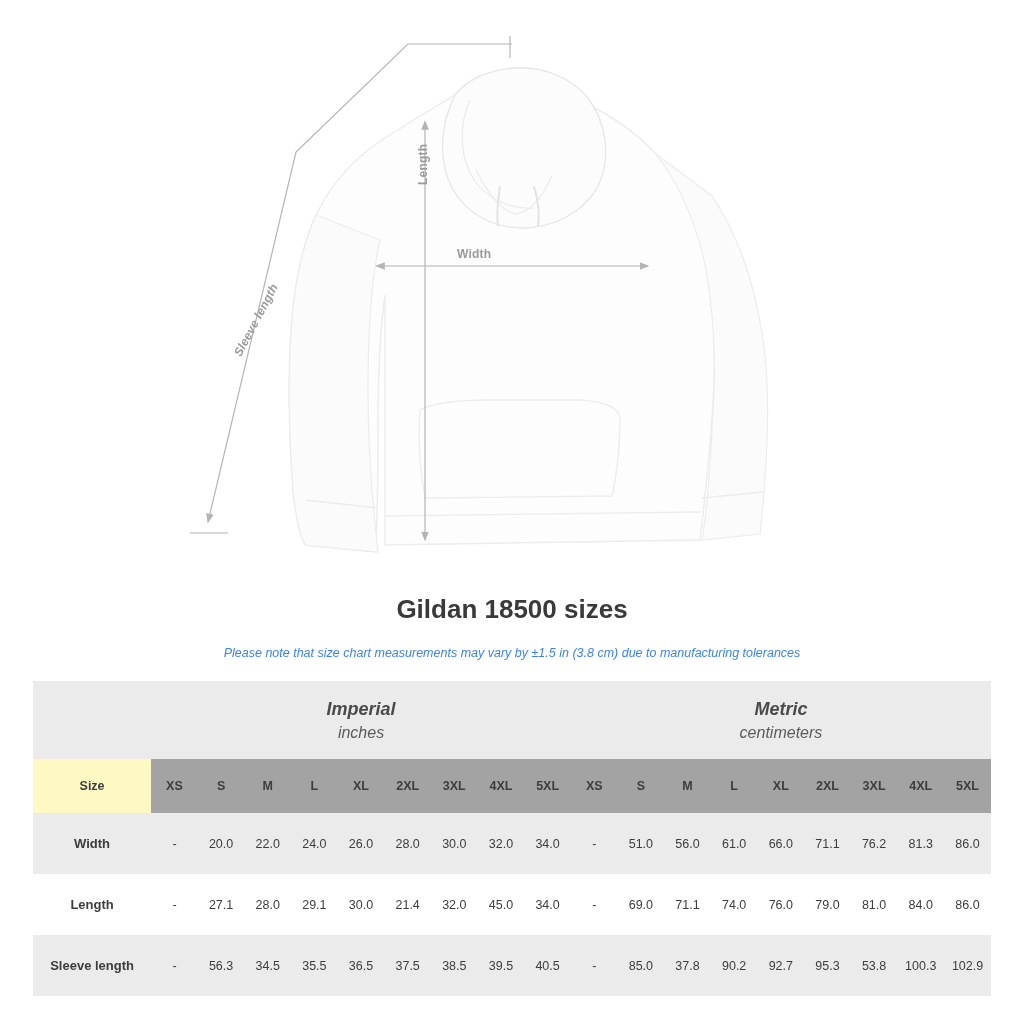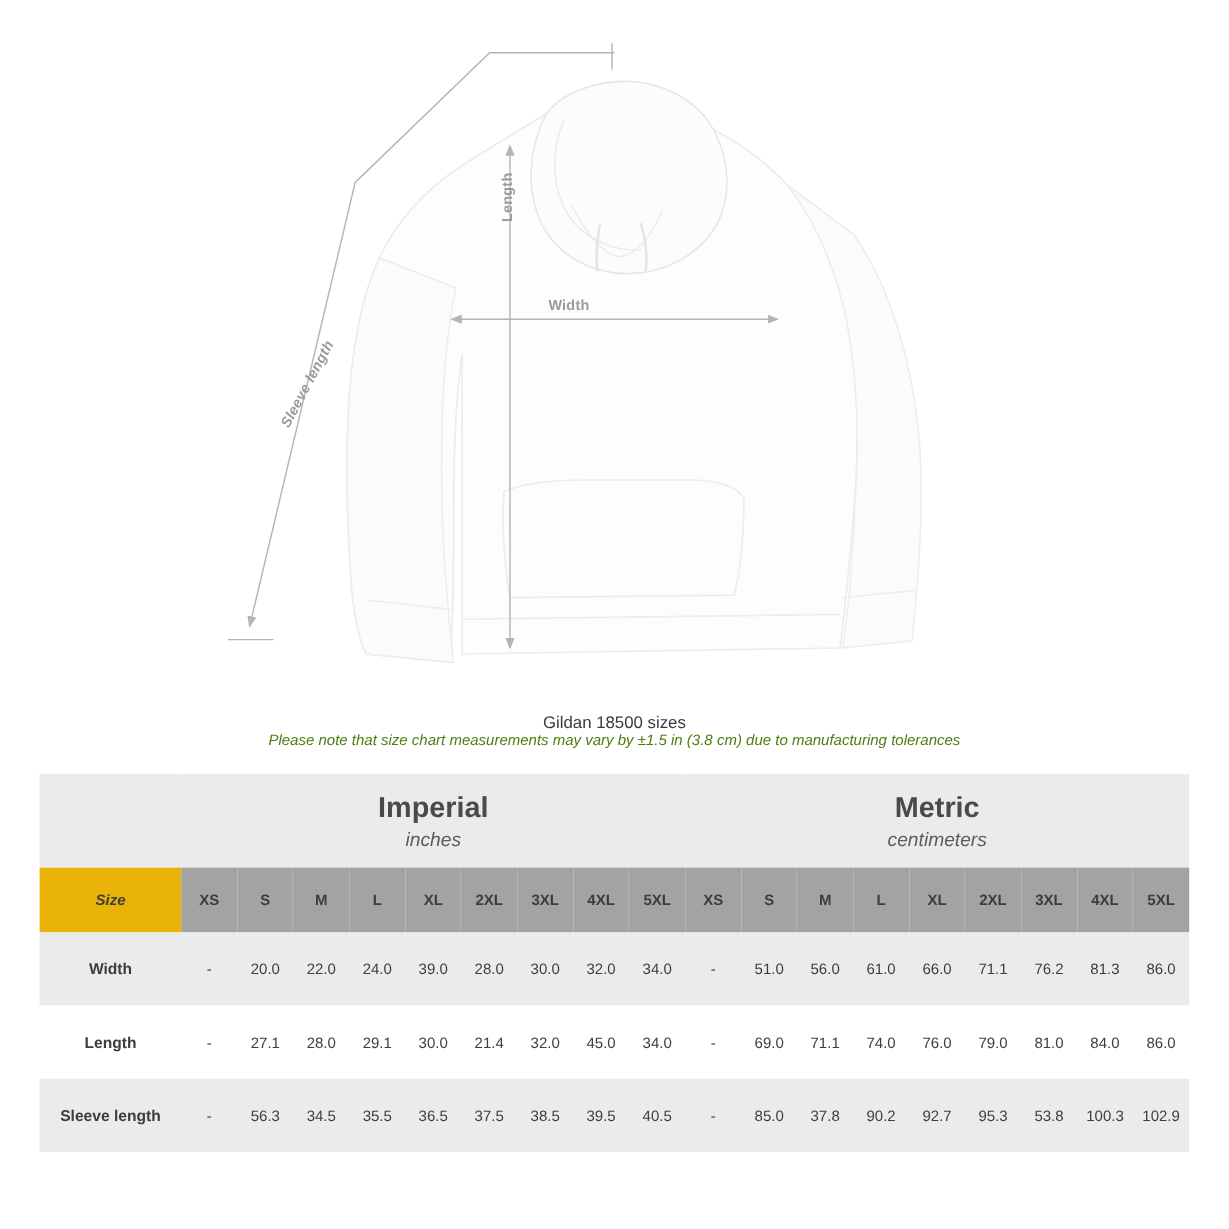--- a/index.html
+++ b/index.html
@@ -56,29 +56,29 @@
     transform-origin: left top;
     font-style: italic;
   }
 
   
   .title-block {
     text-align: center;
     margin-top: 14px;
   }
   .chart-title {
-    font-size: 14px;
-    font-weight: normal;
+    font-size: 26px;
+    font-weight: bold;
     color: #3a3a3a;
   }
   .chart-note {
     font-size: 12.5px;
     font-style: italic;
-    color: #4d7c0f;
-    margin-top: 0;
+    color: #3b82f6;
+    margin-top: 21px;
   }
 
   
   .table-wrap {
     margin: 21px 33px 0 33px;
   }
   table.size-chart {
     border-collapse: collapse;
     width: 958px;
     table-layout: fixed;
@@ -90,42 +90,42 @@
     font-size: 12.5px;
     color: #3d3d3d;
   }
   tr.system-row td {
     background: #ebebeb;
     height: 76px;
     vertical-align: middle;
     border: none;
   }
   .system-name {
-    font-size: 24px;
-    font-weight: bold;
+    font-size: 18px;
+    font-weight: bold;
+    font-style: italic;
     color: #4a4a4a;
     line-height: 1.25;
   }
   .system-unit {
     font-size: 16px;
     font-style: italic;
     color: #5c5c5c;
     margin-top: 3px;
   }
   tr.head-row th {
     background: #a3a3a3;
     height: 52px;
     font-size: 12.5px;
     font-weight: bold;
     color: #3d3d3d;
     border: none;
   }
   tr.head-row th.rowlabel {
-    background: #eab308;
-    font-style: italic;
+    background: #fef9c3;
   }
   tr.data-row td {
     height: 59px;
     border: none;
   }
   tr.data-row td.rowlabel {
     font-weight: bold;
     font-size: 13px;
     color: #3d3d3d;
   }
@@ -266,21 +266,21 @@
           <th>4XL</th>
           <th>5XL</th>
         </tr>
 
         <tr class="data-row shade">
           <td class="rowlabel">Width</td>
           <td>-</td>
           <td>20.0</td>
           <td>22.0</td>
           <td>24.0</td>
-          <td>39.0</td>
+          <td>26.0</td>
           <td>28.0</td>
           <td>30.0</td>
           <td>32.0</td>
           <td>34.0</td>
           <td>-</td>
           <td>51.0</td>
           <td>56.0</td>
           <td>61.0</td>
           <td>66.0</td>
           <td>71.1</td>

